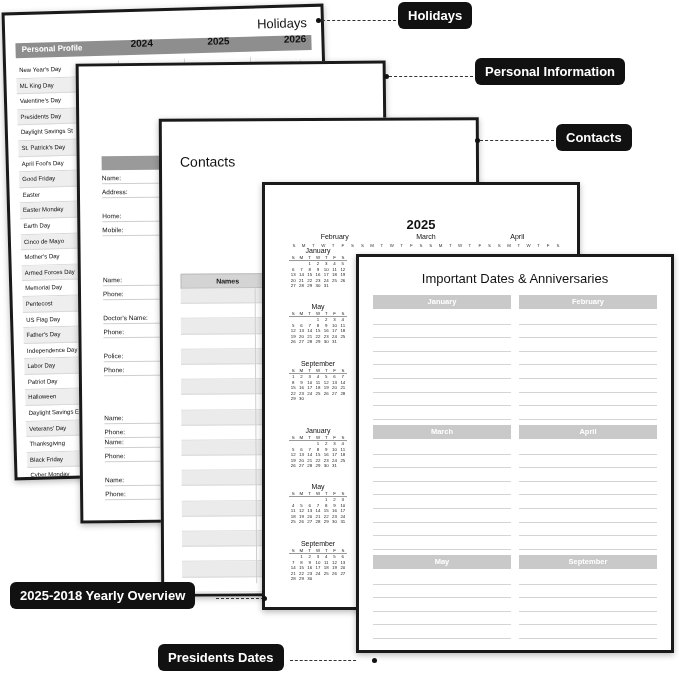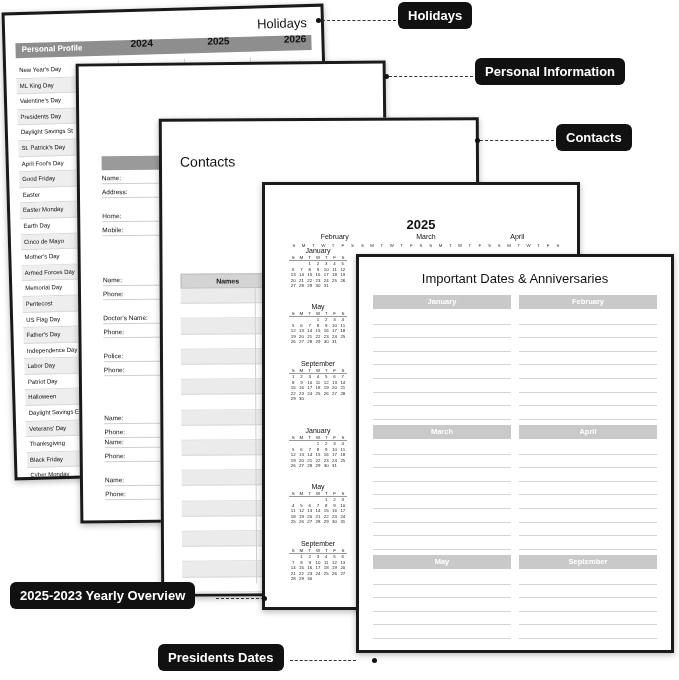--- a/index.html
+++ b/index.html
@@ -716,21 +716,21 @@
             <div></div>
           </div>
         </div>
       </div>
   </div>
 </div>
 
 <div class="callout" style="left:398px;top:2px">Holidays</div>
 <div class="callout" style="left:475px;top:58px">Personal Information</div>
 <div class="callout" style="left:556px;top:124px">Contacts</div>
-<div class="callout" style="left:10px;top:582px">2025-2023 Yearly Overview</div>
+<div class="callout" style="left:10px;top:582px">2025-2018 Yearly Overview</div>
 <div class="callout" style="left:158px;top:644px">Presidents Dates</div>
 
 <div class="leader" style="left:322px;top:20px;width:74px"></div>
 <div class="dot" style="left:316px;top:18px"></div>
 <div class="leader" style="left:389px;top:76px;width:84px"></div>
 <div class="dot" style="left:384px;top:74px"></div>
 <div class="leader" style="left:480px;top:140px;width:74px"></div>
 <div class="dot" style="left:475px;top:138px"></div>
 <div class="leader" style="left:216px;top:598px;width:48px"></div>
 <div class="dot" style="left:262px;top:596px"></div>

